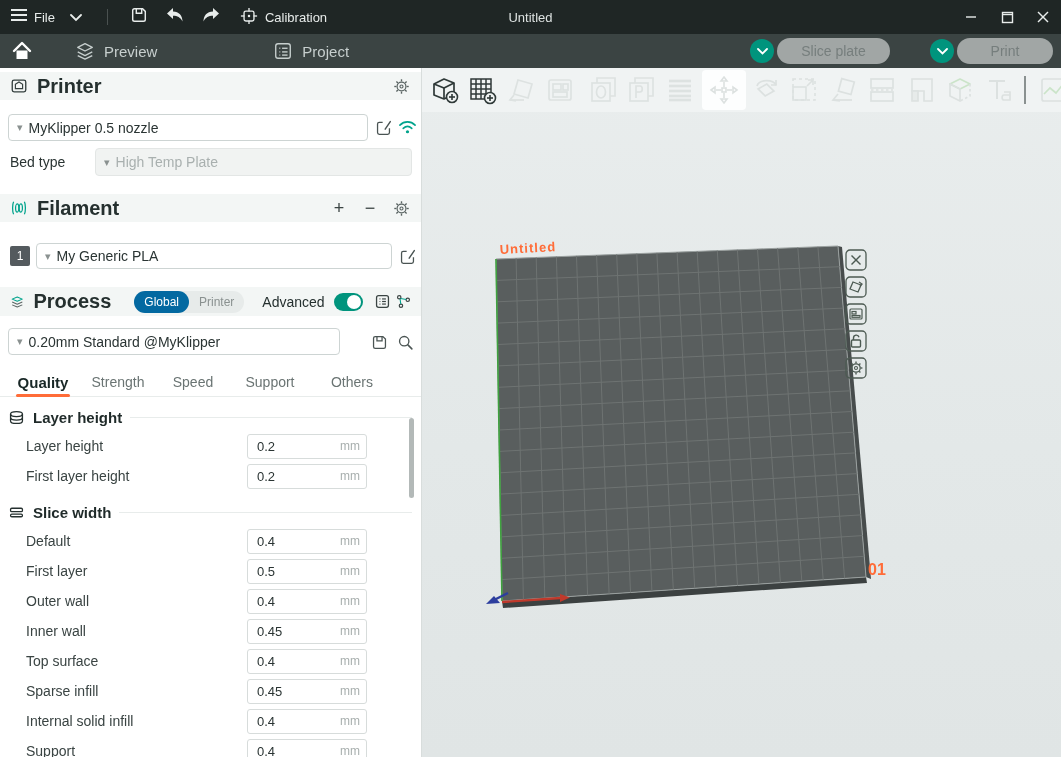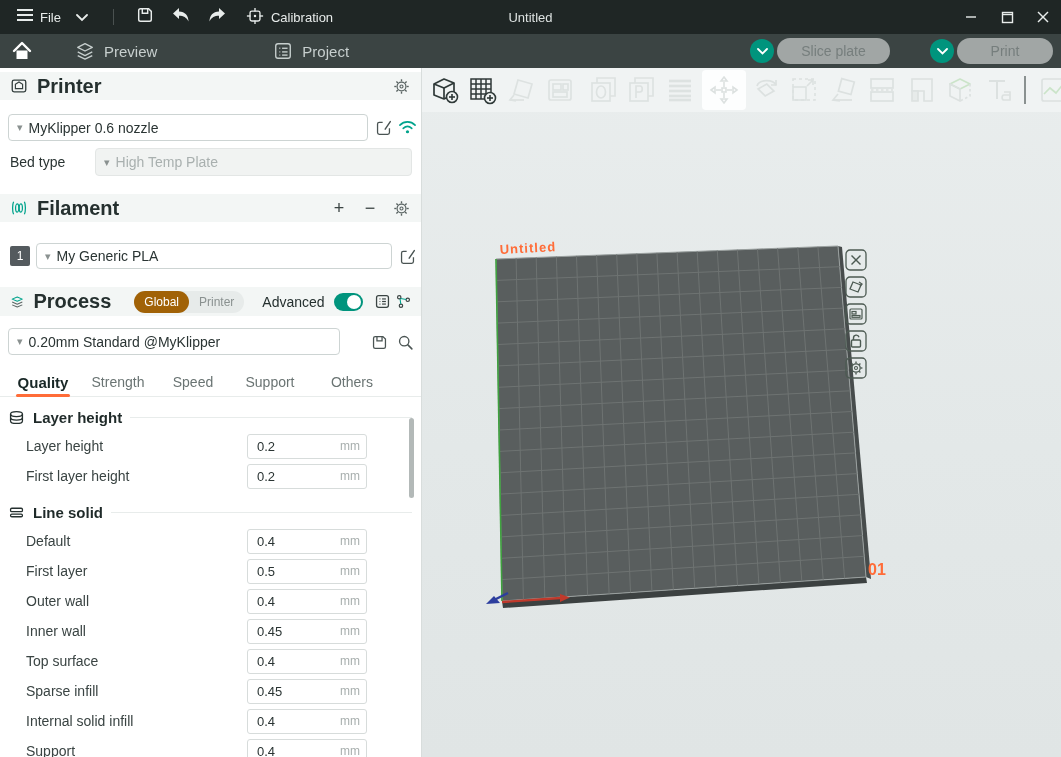--- a/index.html
+++ b/index.html
@@ -2,21 +2,21 @@
 <html><head>
 <meta charset="utf-8">
 <style>
   * { margin:0; padding:0; box-sizing:border-box; }
   html,body { width:1061px; height:757px; }
   body { font-family:"Liberation Sans", sans-serif; }
   #app { position:relative; width:1061px; height:757px; overflow:hidden; background:#E4E9E9; }
 
   
   .titlebar { position:absolute; left:0; top:0; width:1061px; height:34px; background:#1F2625; display:flex; align-items:center; color:#E8ECEB; }
-  .tb-left { display:flex; align-items:center; gap:6px; padding-left:16px; }
+  .tb-left { display:flex; align-items:center; gap:6px; padding-left:10px; }
   .tb-menu { display:flex; align-items:center; gap:6px; cursor:pointer; }
   .tb-menu span.lbl { font-size:13px; }
   .tb-sep { width:1px; height:16px; background:#4A5150; margin:0 10px; }
   .tb-btn { width:30px; height:26px; display:flex; align-items:center; justify-content:center; cursor:pointer; }
   .tb-calib { display:flex; align-items:center; gap:7px; margin-left:8px; font-size:13px; cursor:pointer; }
   .tb-title { position:absolute; left:0; right:0; top:0; height:34px; display:flex; align-items:center; justify-content:center; font-size:13px; color:#DDE2E1; pointer-events:none; }
   .tb-win { position:absolute; right:0; top:0; height:34px; display:flex; }
   .win-btn { width:36px; height:34px; display:flex; align-items:center; justify-content:center; cursor:pointer; }
 
   
@@ -37,21 +37,21 @@
   .strip .spacer { flex:1; }
   .icon-btn { width:22px; height:22px; display:flex; align-items:center; justify-content:center; cursor:pointer; color:#4B5554; }
   .pm-btn { width:22px; height:22px; display:flex; align-items:center; justify-content:center; cursor:pointer; font-size:18px; color:#3A4443; }
   .select { position:absolute; height:27px; border:1px solid #CDD4D3; border-radius:4px; background:#fff; display:flex; align-items:center; gap:6px; padding:0 8px; font-size:14px; color:#2A3433; cursor:pointer; }
   .select .chev { color:#8A9190; font-size:11px; }
   .select.disabled { background:#F1F3F2; border-color:#E3E6E5; color:#A9B0AF; }
   .lbl-static { position:absolute; font-size:14px; color:#2A3433; }
   .badge1 { position:absolute; width:20px; height:20px; background:#545A5E; color:#fff; font-size:12px; display:flex; align-items:center; justify-content:center; border-radius:2px; }
   .pill-toggle { display:flex; align-items:center; background:#E7EBEA; border-radius:11px; height:22px; }
   .pill-seg { font-size:12px; padding:0 10px; height:22px; display:flex; align-items:center; border-radius:11px; cursor:pointer; color:#8A9190; }
-  .pill-seg.on { background:#a16207; color:#fff; }
+  .pill-seg.on { background:#0369a1; color:#fff; }
   .adv-lbl { font-size:14px; color:#25302F; }
   .toggle { width:36px; height:18px; border-radius:9px; background:#00947D; position:relative; cursor:pointer; }
   .toggle .knob { position:absolute; right:2px; top:2px; width:14px; height:14px; border-radius:50%; background:#fff; }
   .ptabs { position:absolute; left:0; top:300px; width:422px; height:29px; display:flex; align-items:center; gap:0; border-bottom:1px solid #E8ECEB; }
   .ptab { font-size:14px; color:#6A7473; padding:0 0 6px 0; margin:6px 0 0 0; cursor:pointer; position:relative; text-align:center; }
   .ptab.active { font-weight:bold; color:#182726; font-size:15px; }
   .ptab.active .underline { position:absolute; left:0; right:0; bottom:0; height:3px; background:#FF6C38; border-radius:2px; }
   .params { position:absolute; left:0; top:330px; width:422px; height:359px; overflow:hidden; }
   .sec-hdr { display:flex; align-items:center; gap:8px; height:24px; margin:7px 10px 2px 8px; }
   .sec-hdr .t { font-size:15px; font-weight:bold; color:#1F2A29; white-space:nowrap; }
@@ -237,21 +237,21 @@
               <line x1="14.2" y1="14.2" x2="16" y2="16"></line>
               <line x1="16" y1="4" x2="14.2" y2="5.8"></line>
               <line x1="5.8" y1="14.2" x2="4" y2="16"></line>
             </g>
           </svg>
       </span>
     </div>
 
     <div class="select" style="left:8px; top:46px; width:360px;">
       <span class="chev">▾</span>
-      <span>MyKlipper 0.6 nozzle</span>
+      <span>MyKlipper 0.5 nozzle</span>
     </div>
     <span class="icon-btn" style="position:absolute; left:372px; top:48px;">
       <svg width="17" height="17" viewBox="0 0 20 20">
           <path d="M17 11 V16 a2 2 0 0 1-2 2 H5 a2 2 0 0 1-2-2 V6 a2 2 0 0 1 2-2 H9" fill="none" stroke="#4A5453" stroke-width="1.5"></path>
           <path d="M12 12 L18 3" stroke="#4A5453" stroke-width="1.7" stroke-linecap="round"></path>
         </svg>
     </span>
     <span class="icon-btn" style="position:absolute; left:396px; top:48px;">
       <svg width="19" height="16" viewBox="0 0 20 16">
           <g fill="none" stroke="#00A38C" stroke-width="1.7" stroke-linecap="round">
@@ -414,21 +414,21 @@
           </div>
       </div>
 
       <div class="sec-hdr" style="margin-top:9px;">
         <svg width="17" height="17" viewBox="0 0 20 20">
             <g fill="none" stroke="#25302F" stroke-width="1.5">
               <rect x="3" y="5" width="14" height="4" rx="1.5"></rect>
               <rect x="3" y="12" width="14" height="3" rx="1.5"></rect>
             </g>
           </svg>
-        <span class="t">Line solid</span>
+        <span class="t">Slice width</span>
         <span class="rule"></span>
       </div>
       <div class="prow">
         <span class="pl">Default</span>
         <div class="pinput">
             <span class="val">0.4</span>
             <span class="unit">mm</span>
           </div>
       </div>
       <div class="prow">

